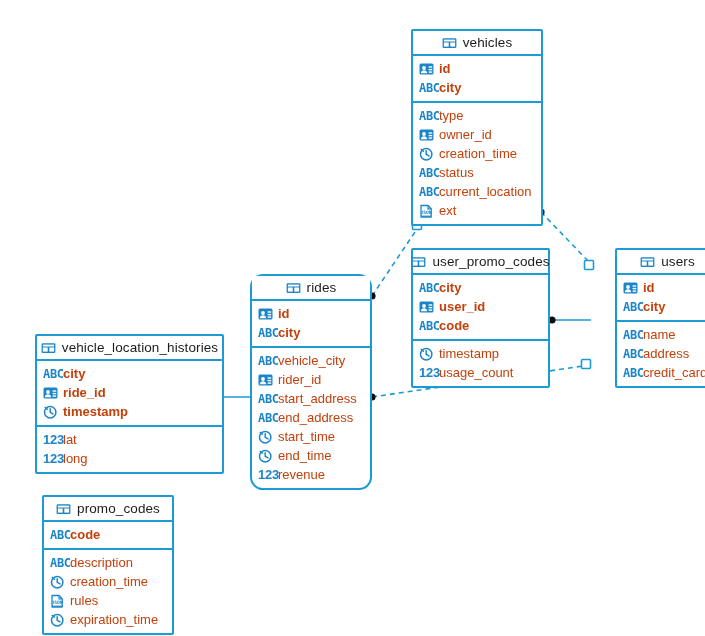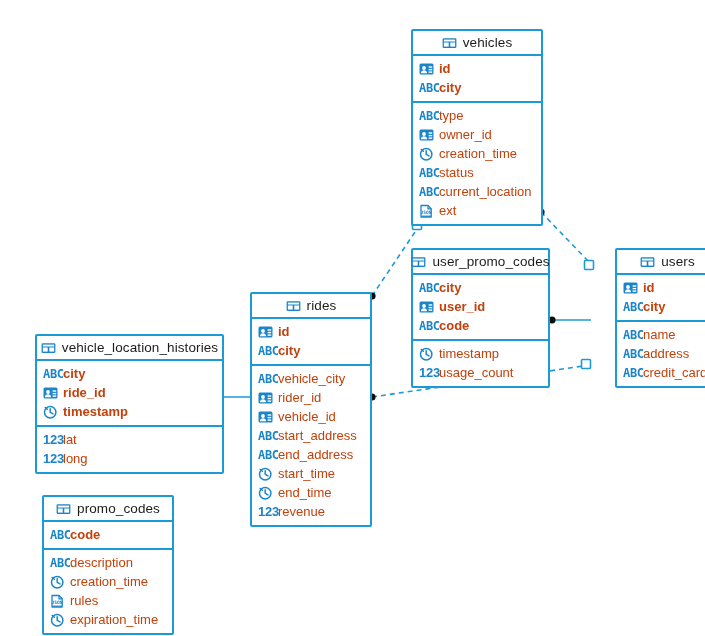--- a/index.html
+++ b/index.html
@@ -313,21 +313,21 @@
           <div class="col-row">
             <span class="ico ico-abc">ABC</span>
             <span class="col-name">address</span>
           </div>
           <div class="col-row">
             <span class="ico ico-abc">ABC</span>
             <span class="col-name">credit_card</span>
           </div>
         </div>
       </div>
-      <div class="table-node" style="left: 250px; top: 292px; width: 122px;">
+      <div class="table-node" style="left: 250px; top: 274px; width: 122px; border-radius: 13px;">
         <div class="tbl-header">
           <span class="ico">
             <svg width="15" height="14" viewBox="0 0 15 14">
               <rect x="0.6" y="2.2" width="13.8" height="9.8" rx="1.2" fill="#1b85c9"></rect>
               <rect x="1.9" y="3.6" width="11.2" height="1.9" fill="#ffffff"></rect>
               <rect x="1.9" y="6.5" width="4.8" height="4.1" fill="#ffffff"></rect>
               <rect x="8.3" y="6.5" width="4.8" height="4.1" fill="#ffffff"></rect>
             </svg>
           </span>
           <span class="tbl-title">rides</span>
@@ -361,33 +361,20 @@
               <svg width="15" height="14" viewBox="0 0 15 14">
                 <rect x="0.5" y="1.5" width="14" height="11" rx="1.5" fill="#1b85c9"></rect>
                 <circle cx="5" cy="6" r="1.9" fill="#ffffff"></circle>
                 <path d="M1.9 11.3c0-1.9 1.4-3 3.1-3s3.1 1.1 3.1 3z" fill="#ffffff"></path>
                 <rect x="9.6" y="4.3" width="3.6" height="1.4" fill="#ffffff"></rect>
                 <rect x="9.6" y="6.9" width="3.6" height="1.4" fill="#ffffff"></rect>
                 <rect x="9.6" y="9.4" width="3.6" height="1.4" fill="#ffffff"></rect>
               </svg>
             </span>
             <span class="col-name">rider_id</span>
-          </div>
-          <div class="col-row">
-            <span class="ico">
-              <svg width="15" height="14" viewBox="0 0 15 14">
-                <rect x="0.5" y="1.5" width="14" height="11" rx="1.5" fill="#1b85c9"></rect>
-                <circle cx="5" cy="6" r="1.9" fill="#ffffff"></circle>
-                <path d="M1.9 11.3c0-1.9 1.4-3 3.1-3s3.1 1.1 3.1 3z" fill="#ffffff"></path>
-                <rect x="9.6" y="4.3" width="3.6" height="1.4" fill="#ffffff"></rect>
-                <rect x="9.6" y="6.9" width="3.6" height="1.4" fill="#ffffff"></rect>
-                <rect x="9.6" y="9.4" width="3.6" height="1.4" fill="#ffffff"></rect>
-              </svg>
-            </span>
-            <span class="col-name">vehicle_id</span>
           </div>
           <div class="col-row">
             <span class="ico ico-abc">ABC</span>
             <span class="col-name">start_address</span>
           </div>
           <div class="col-row">
             <span class="ico ico-abc">ABC</span>
             <span class="col-name">end_address</span>
           </div>
           <div class="col-row">

